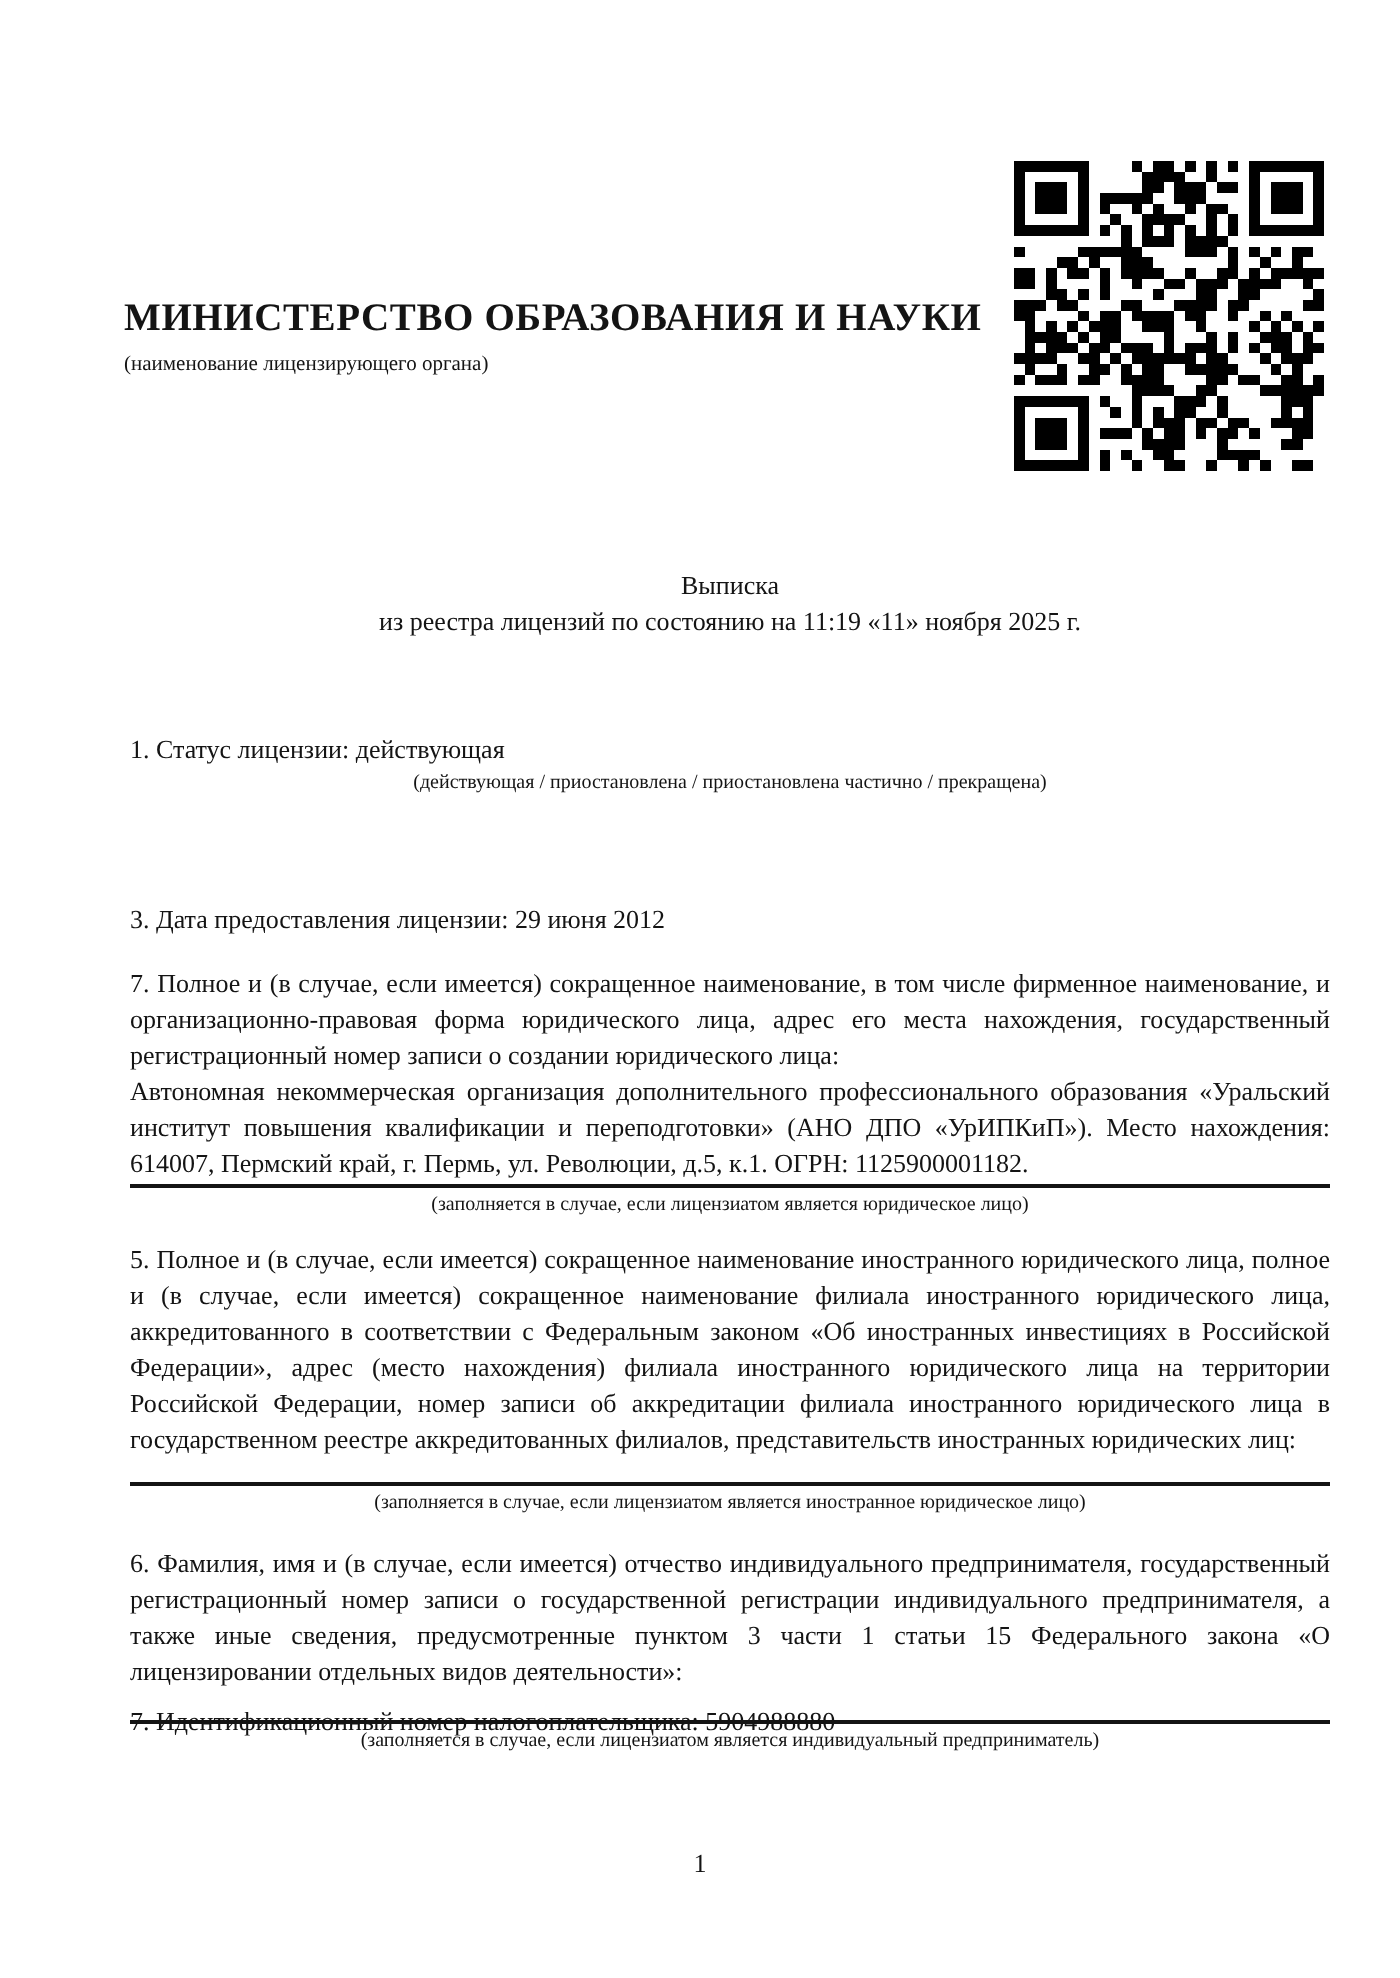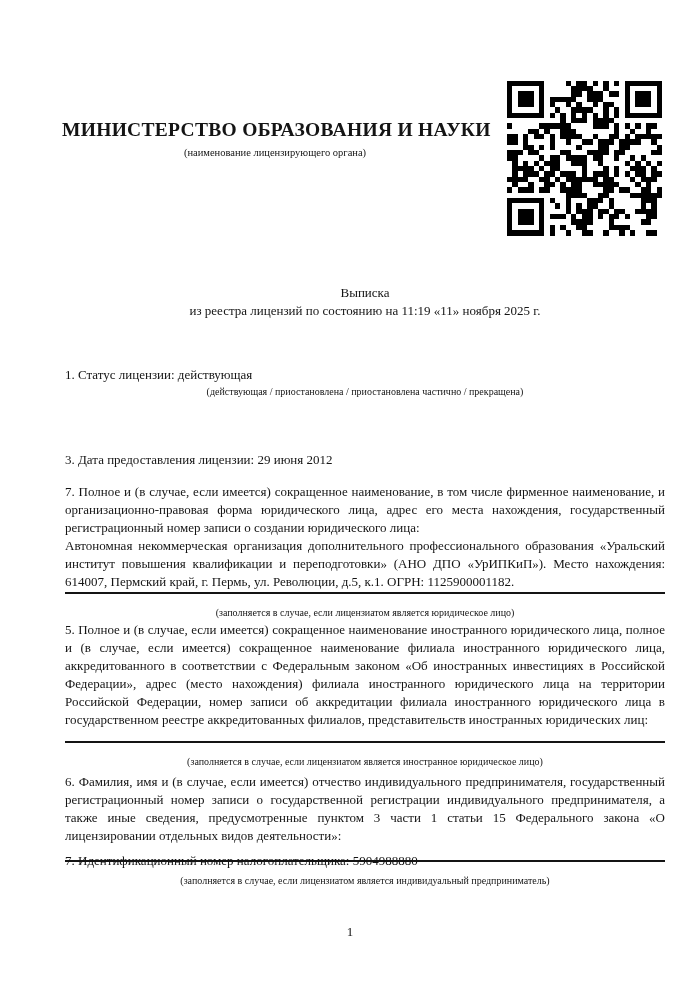--- a/index.html
+++ b/index.html
@@ -10,22 +10,21 @@
     margin: 0 auto;
     background: #ffffff;
     font-family: "Liberation Serif", "DejaVu Serif", serif;
     color: #141414;
     overflow: hidden;
   }
   .abs { position: absolute; }
 
   
   .org-header {
-    top: 116px; left: 62px; width: 426px;
-    text-align: center;
+    top: 146px; left: 62px; width: 426px;
   }
   .org-title {
     font-size: 19.5px;
     font-weight: bold;
     line-height: 28px;
     letter-spacing: 0.3px;
     white-space: nowrap;
   }
   .org-title.second { white-space: normal; }
   .org-subtitle {
@@ -46,21 +45,21 @@
   }
 
   
   .section { left: 65px; width: 600px; font-size: 13px; line-height: 18px; }
   .plain-line { white-space: nowrap; }
   .just { text-align: justify; }
   .caption {
     text-align: center;
     font-size: 10px;
     line-height: 13px;
-    margin-top: 12px;
+    margin-top: 2px;
   }
   .fill-line {
     height: 0;
     border-bottom: 2px solid #141414;
   }
   .gap12 { margin-top: 12px; }
   .gap14 { margin-top: 15px; }
   .gap1  { margin-top: 1px; }
 
   .page-number {

